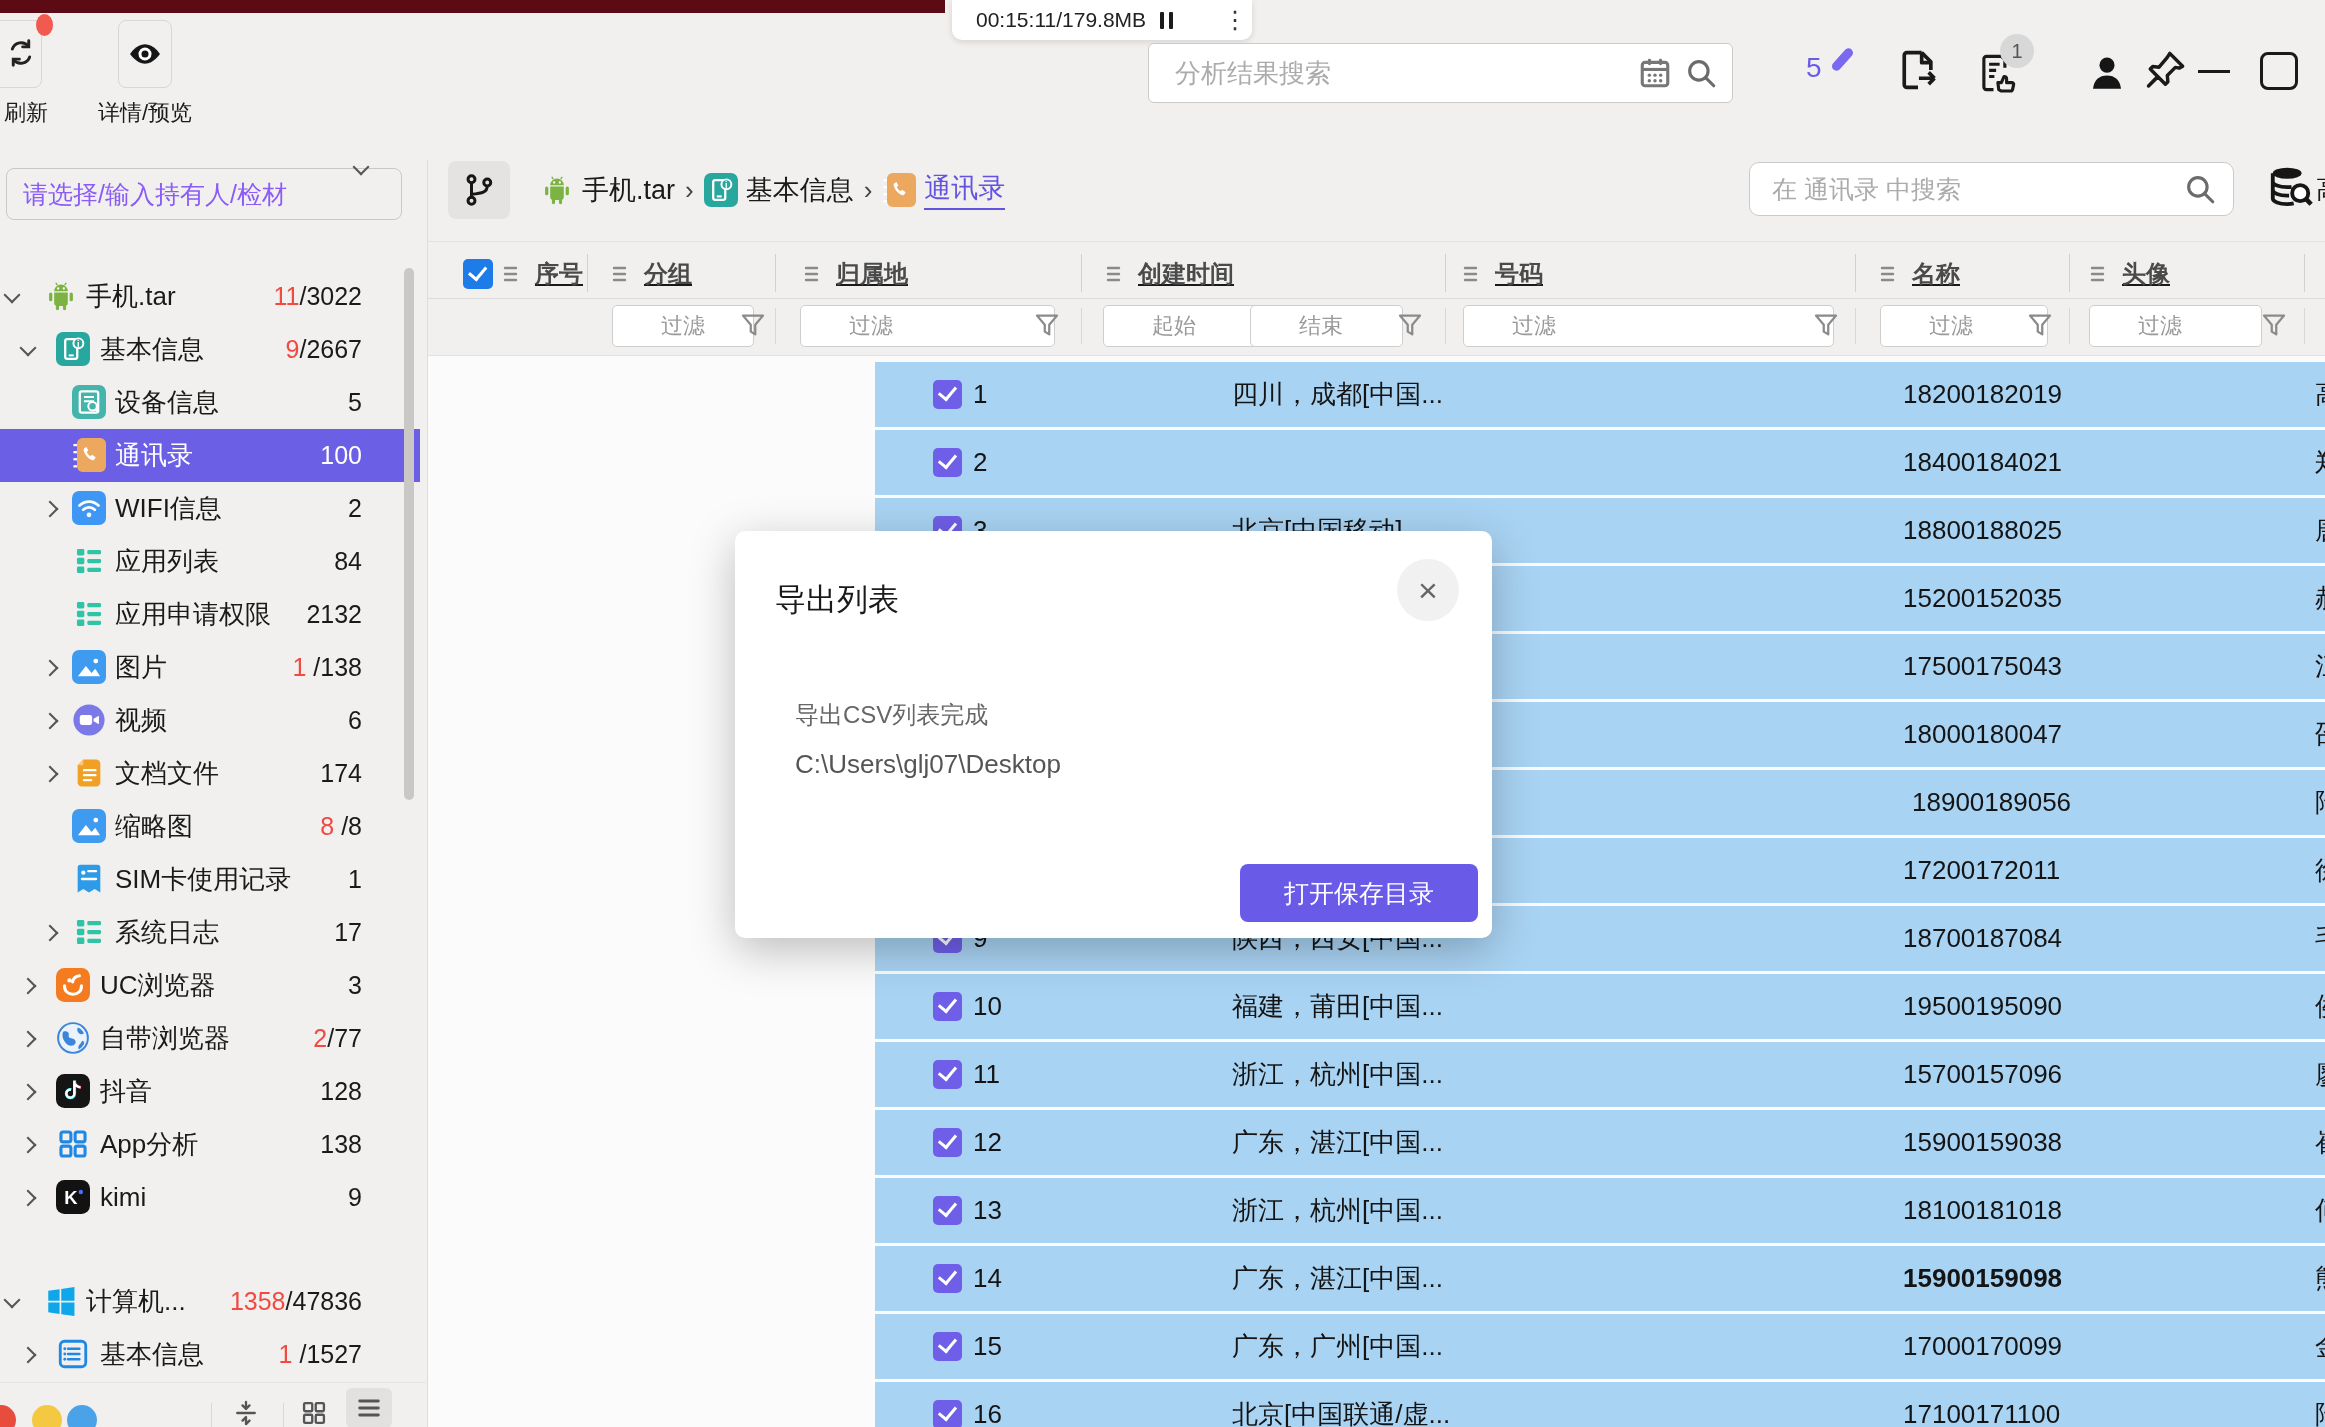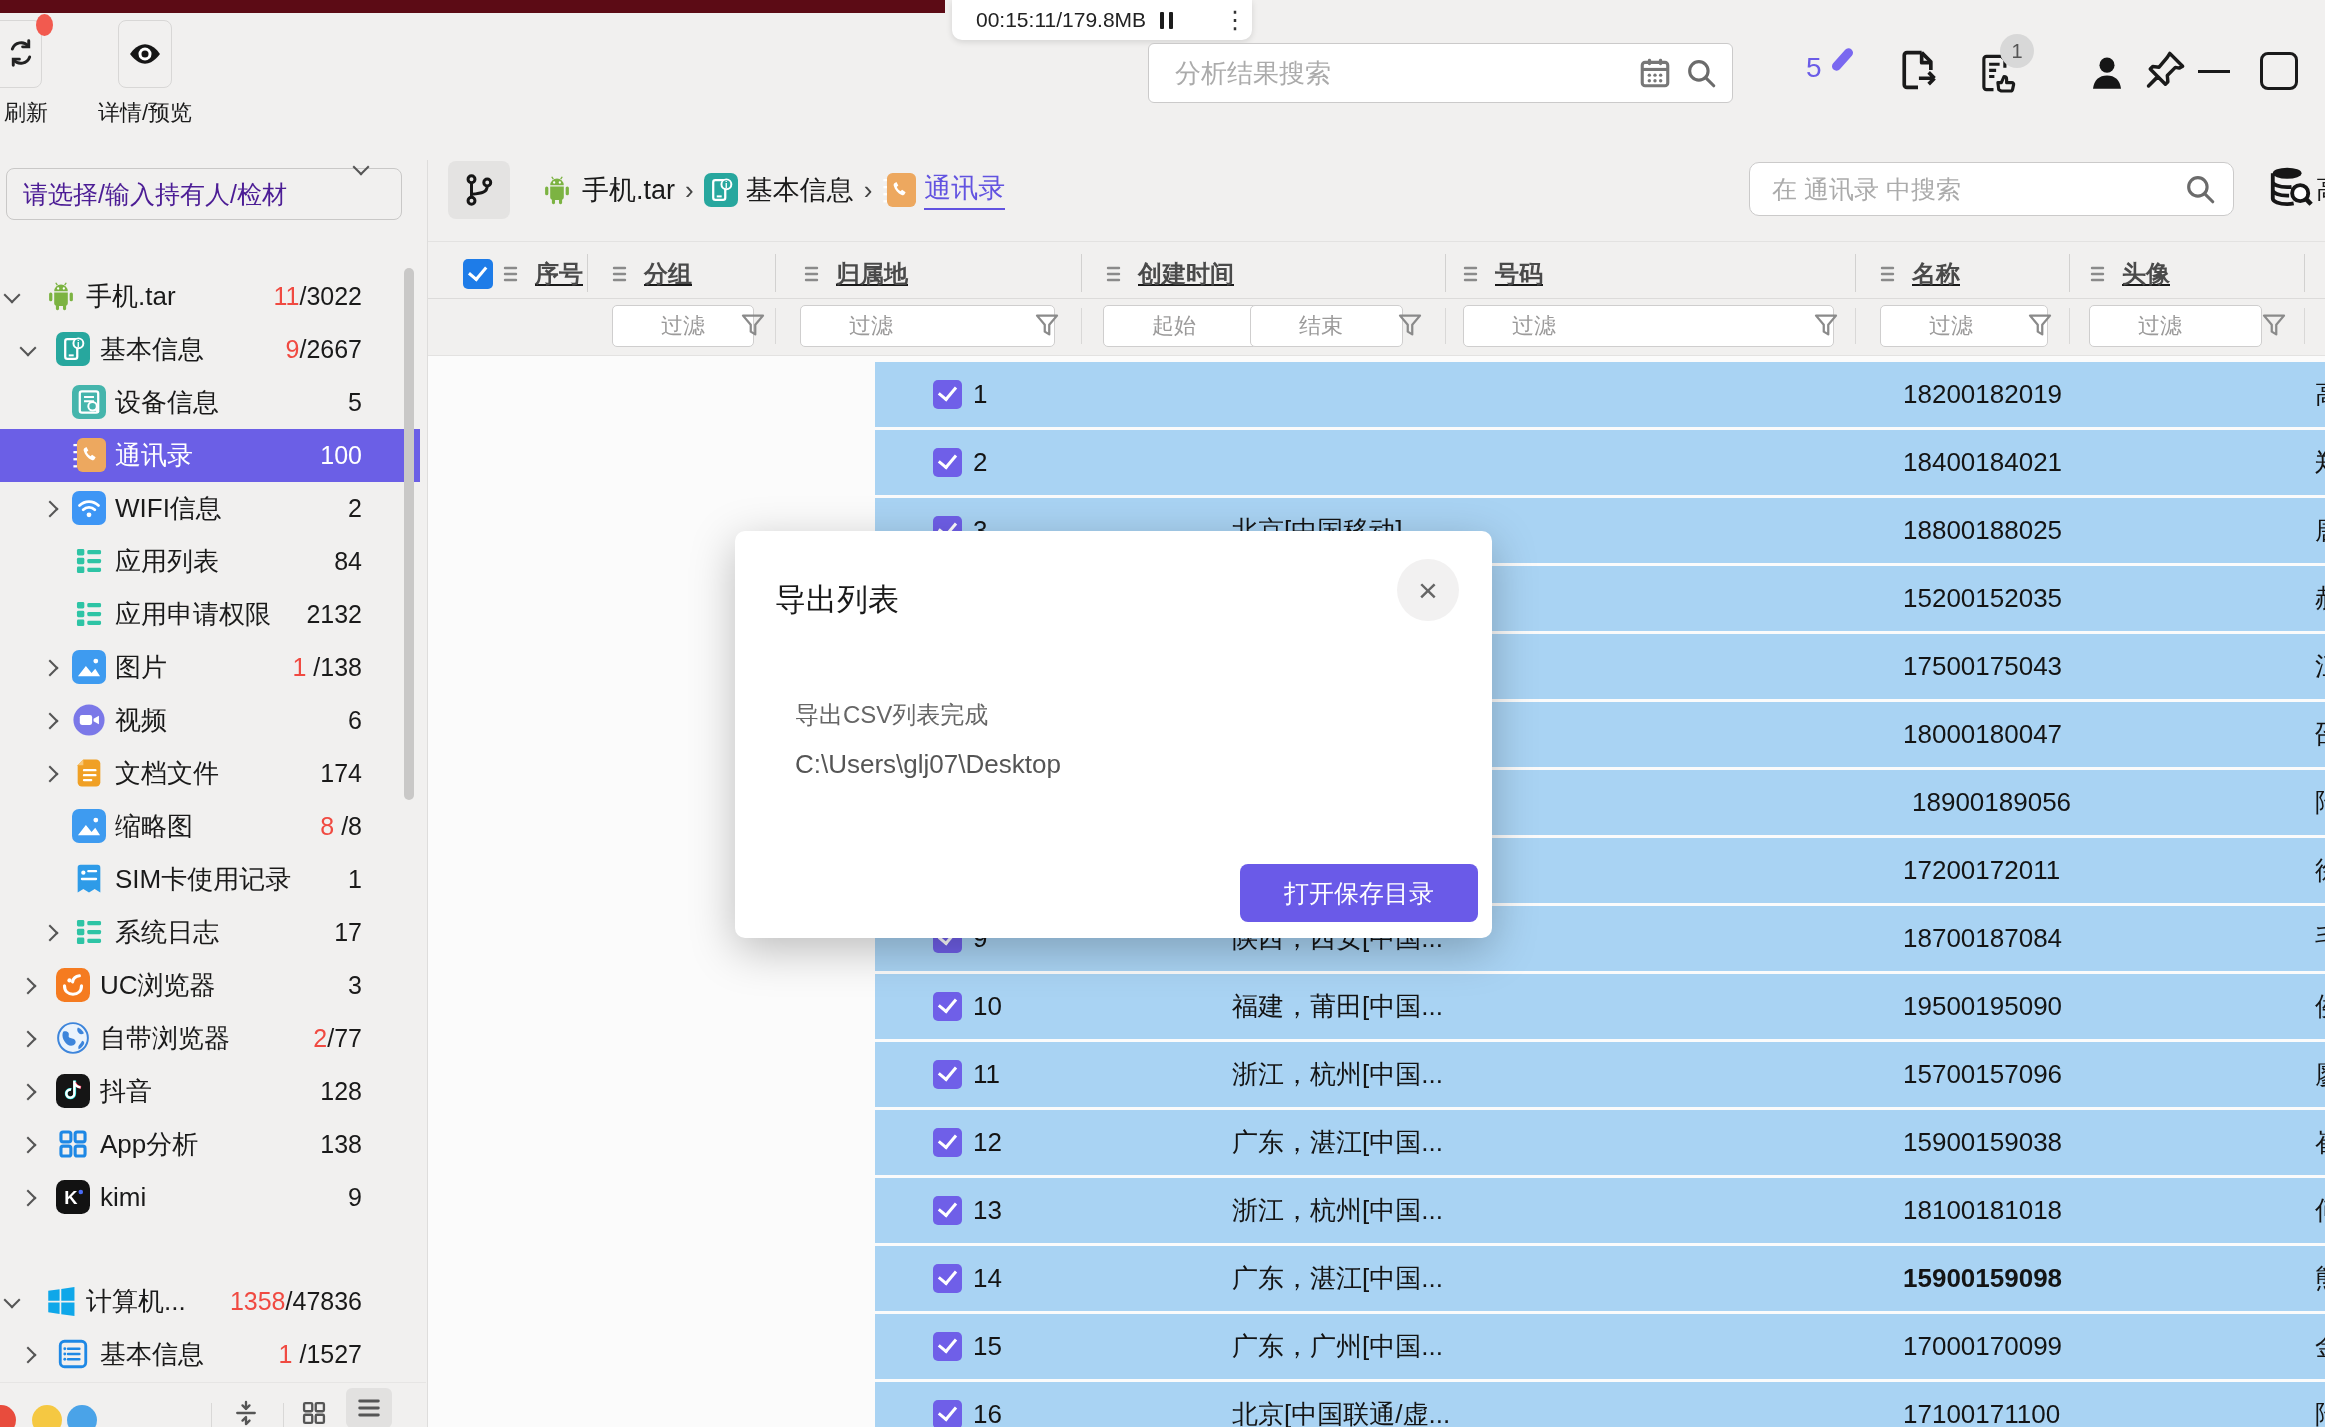--- a/index.html
+++ b/index.html
@@ -36,21 +36,21 @@
   
   .tr-num{font-size:28px;color:#6B5CE7;}
   .pen{width:9px;height:27px;border-radius:5px;background:#7A68F0;transform:rotate(42deg);}
   .badge{width:34px;height:34px;border-radius:50%;background:#D8D8D8;color:#555;font-size:20px;
          display:flex;align-items:center;justify-content:center;}
   .win-min{width:32px;height:3px;background:#1a1a1a;}
   .win-max{width:32px;height:32px;border:3px solid #1a1a1a;border-radius:8px;}
 
   
   .side-select{left:6px;top:168px;width:394px;height:50px;border:1px solid #C9C8C7;border-radius:8px;
-               display:flex;align-items:center;color:#4c1d95;font-size:25px;}
+               display:flex;align-items:center;color:#8b5cf6;font-size:25px;}
   .side-select .txt{margin-left:16px;flex:1;white-space:nowrap;overflow:hidden;}
   .tree-item{position:absolute;left:0;width:420px;height:53px;}
   .tree-item.selected{background:#6B5FE6;}
   .tree-item.selected .tlabel,.tree-item.selected .tcount b{color:#fff !important;}
   .chev{position:absolute;top:50%;width:14px;height:14px;}
   .chev::after{content:"";position:absolute;width:10px;height:10px;border-right:2.4px solid #555;border-bottom:2.4px solid #555;}
   .chev.down::after{transform:rotate(45deg);top:-8px;}
   .chev.right::after{transform:rotate(-45deg);top:-6px;left:0;}
   .ticon{position:absolute;top:9px;width:34px;height:34px;}
   .ticon svg{width:34px;height:34px;}
@@ -747,20 +747,21 @@
         <path d="M4 4.5h16l-6.2 7.3v7.7l-3.6-2.2v-5.5z"></path>
       </svg>
     </span>
   <span class="fdiv" style="left:2304px;"></span>
   <div class="abs filter-bottom"></div>
 
   <div class="abs tbody" id="tbody">
       <div class="trow" style="top: 6px;">
         <span class="check abs row-check"></span>
         <span class="cell" style="left: 98px;">1</span>
+        <span class="cell" style="left: 357px;">四川，成都[中国...</span>
         <span class="cell" style="left: 1028px;">18200182019</span>
         <span class="cell" style="left: 1440px;">高强</span>
       </div>
       <div class="trow" style="top: 74px;">
         <span class="check abs row-check"></span>
         <span class="cell" style="left: 98px;">2</span>
         <span class="cell" style="left: 1028px;">18400184021</span>
         <span class="cell" style="left: 1440px;">郑杰</span>
       </div>
       <div class="trow" style="top: 142px;">

